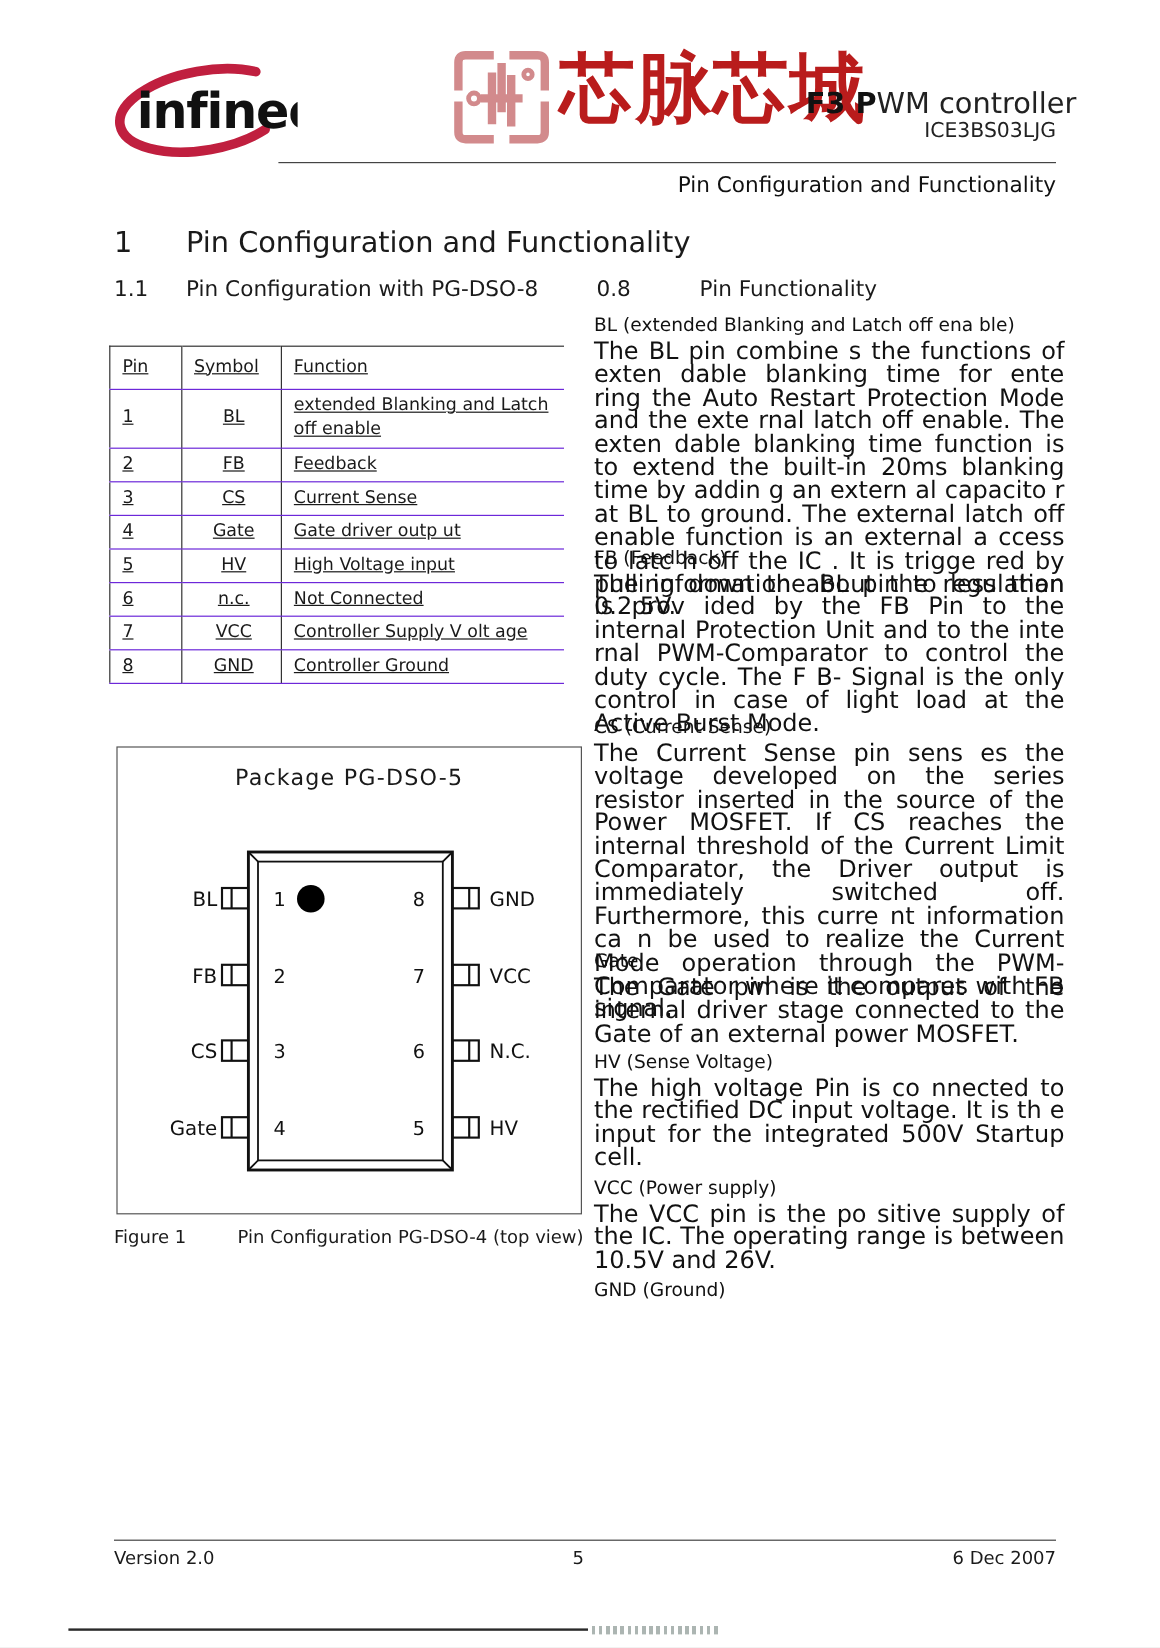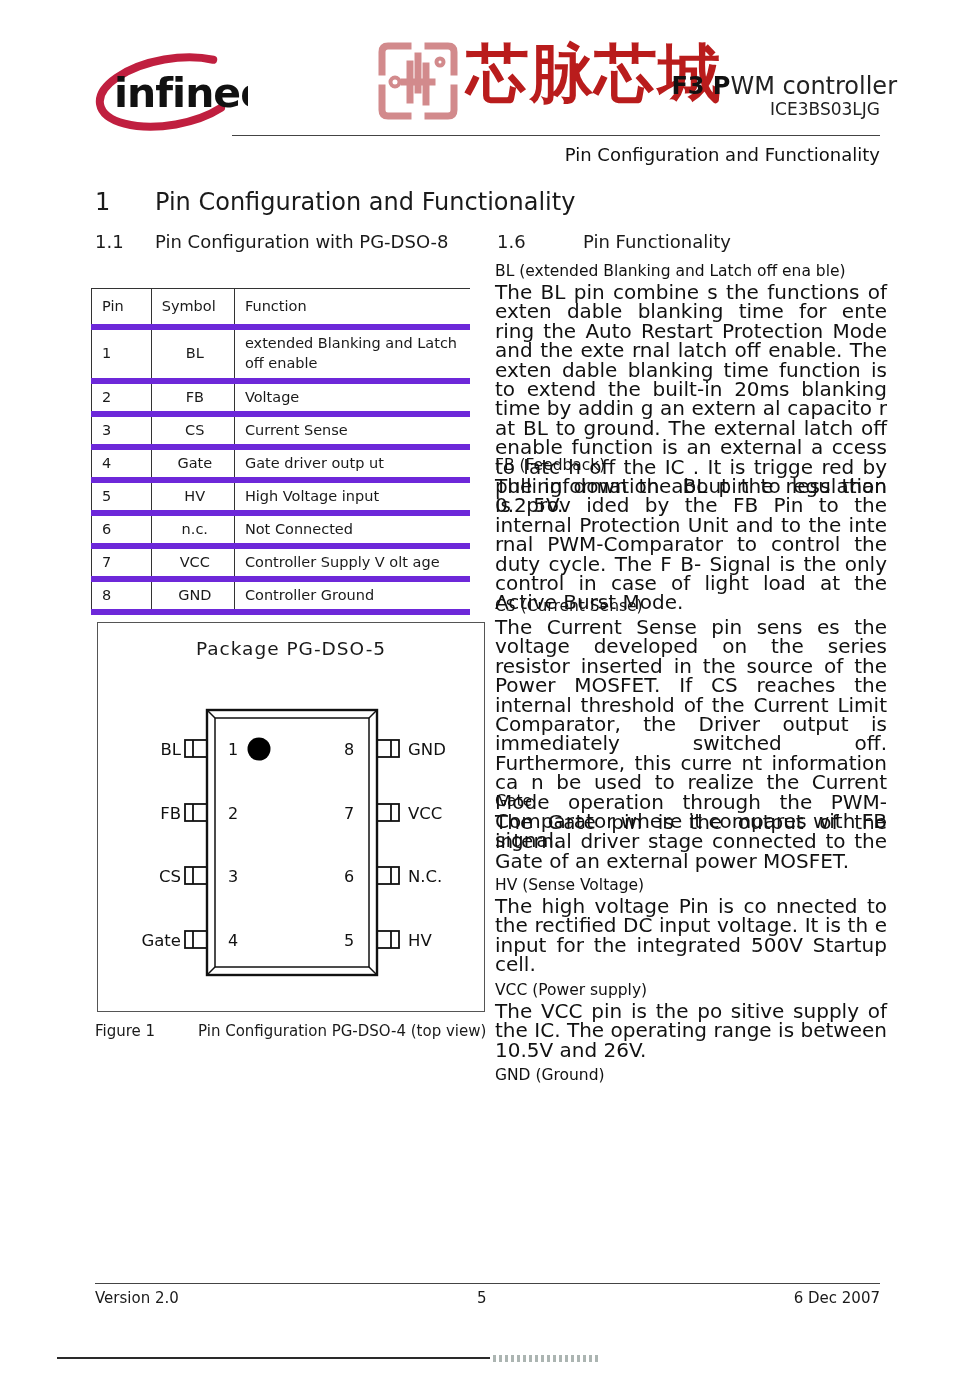--- a/index.html
+++ b/index.html
@@ -22,21 +22,21 @@
   
   .h1-num{left:95px;top:188px;font-size:24px;}
   .h1-title{left:155px;top:188px;font-size:24px;}
   .h2-num-left{left:95px;top:231px;font-size:18px;}
   .h2-title-left{left:155px;top:231px;font-size:18px;}
   .h2-num-right{left:497px;top:231px;font-size:18px;}
   .h2-title-right{left:583px;top:231px;font-size:18px;}
   
   .pin-table{left:91px;top:288px;width:379px;border-collapse:collapse;
     border-left:1px solid #333;border-top:1px solid #333;font-size:14.5px;}
-  .pin-table td{border-bottom:6px solid #6d28d9;vertical-align:middle;padding:2px 6px 2px 10px;line-height:1.35;}
+  .pin-table td{border-bottom:1px solid #6d28d9;vertical-align:middle;padding:2px 6px 2px 10px;line-height:1.35;text-decoration:underline;}
   .pin-table tr td:nth-child(1){width:44px;border-right:1px solid #333;}
   .pin-table tr td:nth-child(2){width:67px;border-right:1px solid #333;text-align:center;}
   .pin-table tr td:nth-child(3){width:228px;}
   .pin-table tr.hdr td{height:31px;}
   .pin-table tr.tall td{height:44px;}
   .pin-table tr.norm td{height:23px;}
   
   .figure-box{left:97px;top:622px;width:388px;height:390px;border:1.5px solid #555;box-sizing:border-box;}
   .pkg-title{left:97px;top:638px;width:388px;text-align:center;font-size:18.5px;letter-spacing:1px;}
   .chip-svg{left:97px;top:622px;width:388px;height:390px;}
@@ -87,39 +87,39 @@
 
   <div class="abs product-title"><span class="bold-seg">F3 P</span><span>WM controller</span></div>
   <div class="abs part-number">ICE3BS03LJG</div>
   <div class="abs header-rule"></div>
   <div class="abs page-subtitle">Pin Configuration and Functionality</div>
 
   <div class="abs h1-num">1</div>
   <div class="abs h1-title">Pin Configuration and Functionality</div>
   <div class="abs h2-num-left">1.1</div>
   <div class="abs h2-title-left">Pin Configuration with PG-DSO-8</div>
-  <div class="abs h2-num-right">1.6</div>
+  <div class="abs h2-num-right">0.8</div>
   <div class="abs h2-title-right">Pin Functionality</div>
 
   <table class="abs pin-table">
     <tbody>
       <tr class="hdr">
         <td>Pin</td>
         <td style="text-align:left;">Symbol</td>
         <td>Function</td>
       </tr>
       <tr class="tall">
         <td>1</td>
         <td>BL</td>
         <td>extended Blanking and Latch off enable</td>
       </tr>
       <tr class="norm">
         <td>2</td>
         <td>FB</td>
-        <td>Voltage</td>
+        <td>Feedback</td>
       </tr>
       <tr class="norm">
         <td>3</td>
         <td>CS</td>
         <td>Current Sense</td>
       </tr>
       <tr class="norm">
         <td>4</td>
         <td>Gate</td>
         <td>Gate driver outp ut</td>

